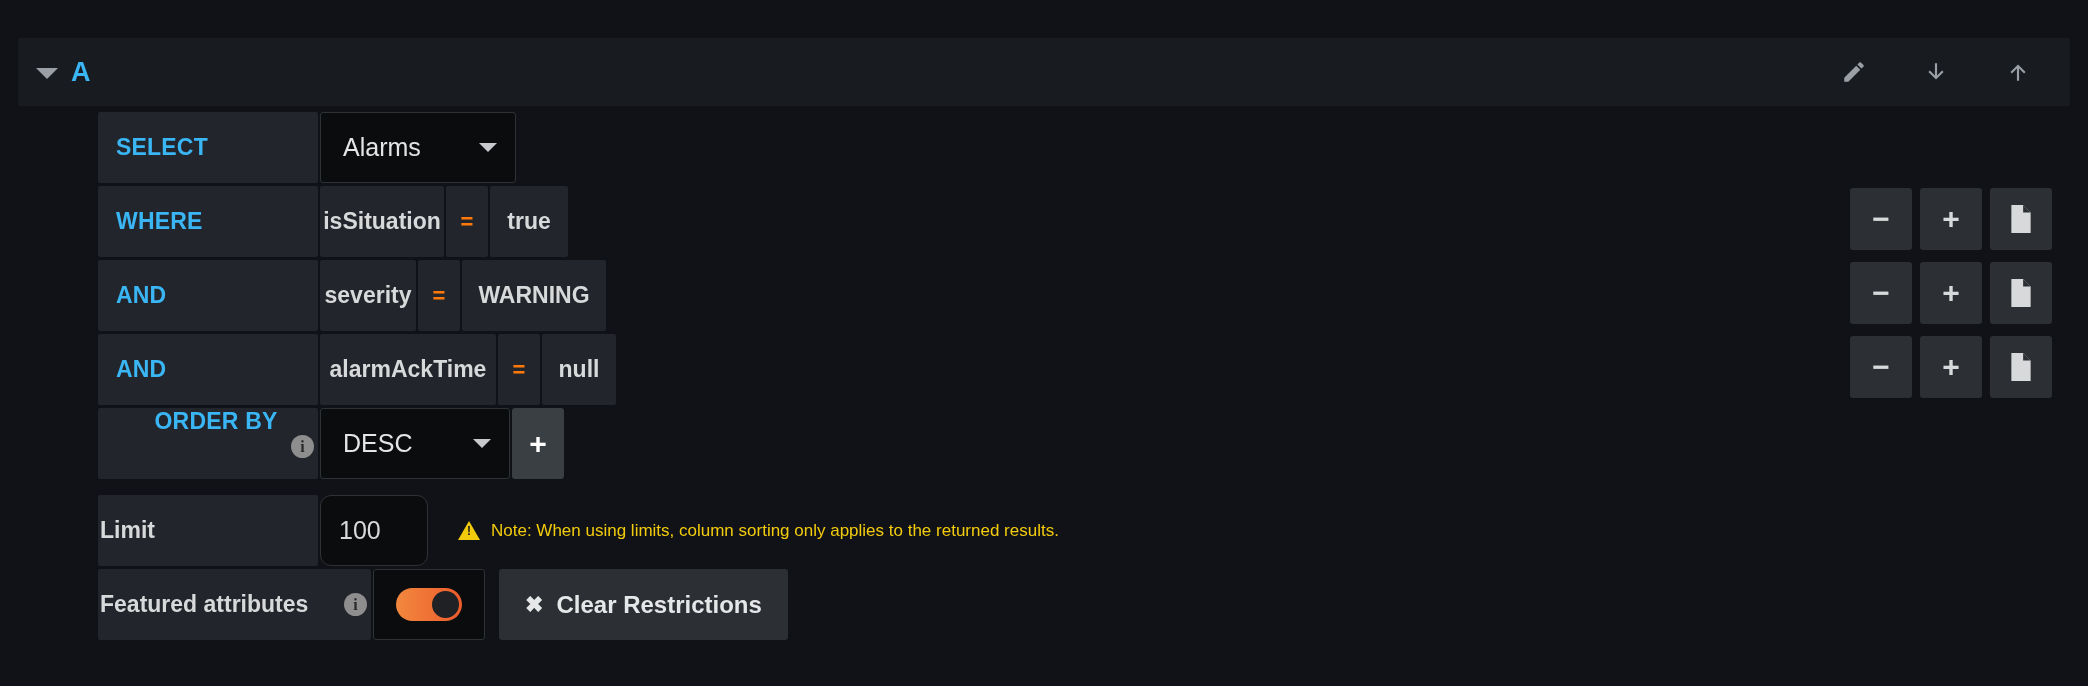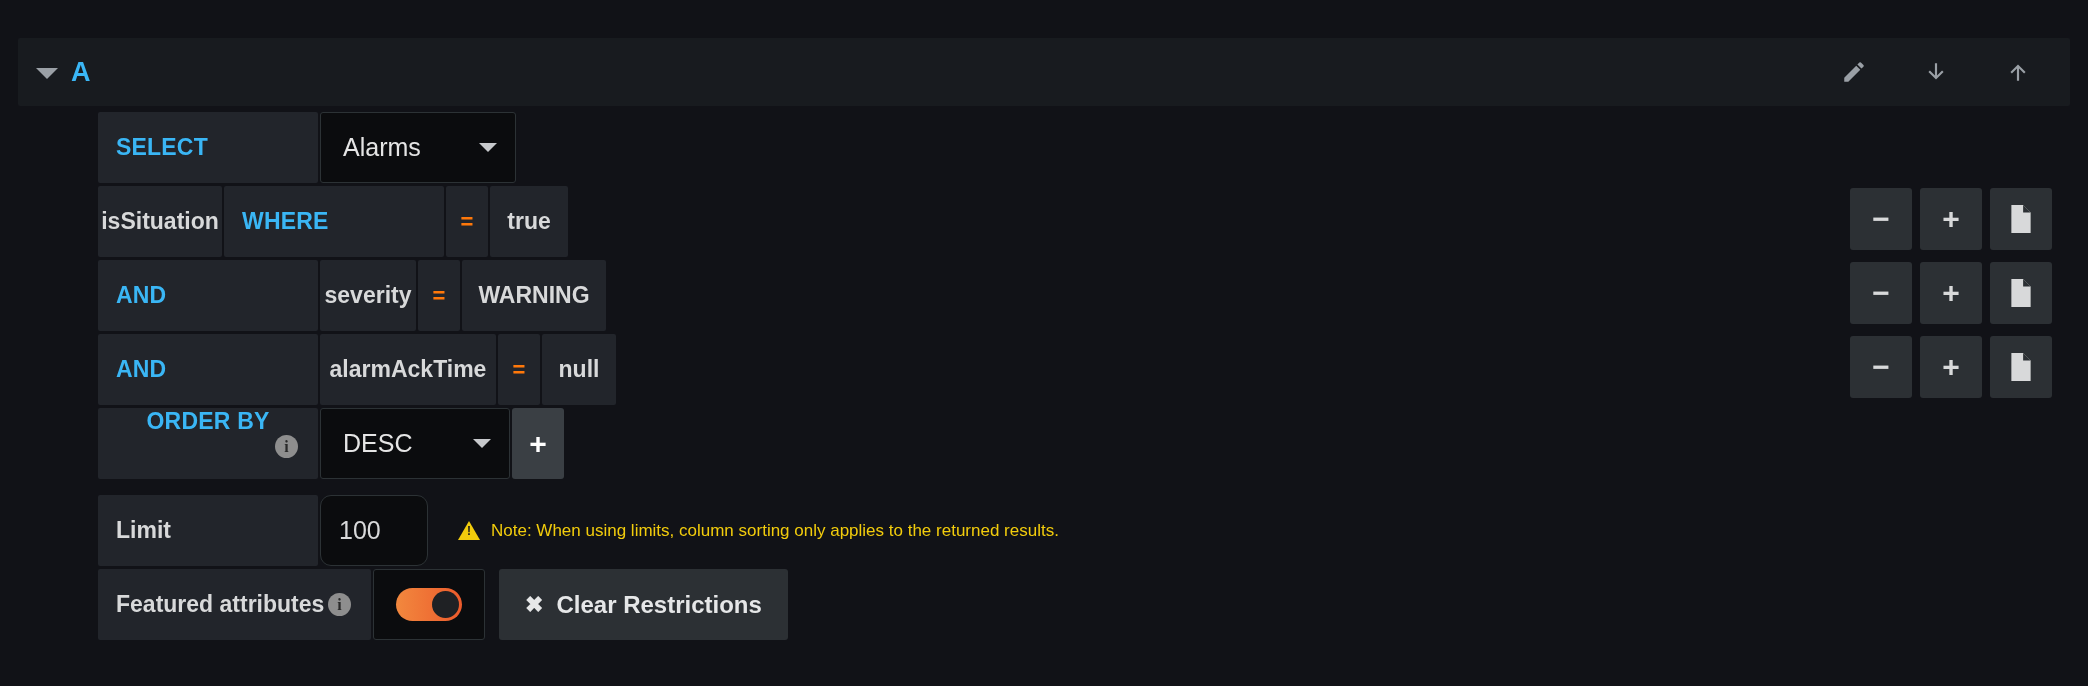--- a/index.html
+++ b/index.html
@@ -81,21 +81,21 @@
 
   .cell {
     background: #22252b;
     border-radius: 2px;
     display: flex;
     align-items: center;
     justify-content: center;
     color: #d8d9da;
     font-size: 23px;
     font-weight: 600;
-    padding: 0 18px;
+    padding: 0 2px;
     margin-right: 2px;
     white-space: nowrap;
   }
   .cell.kw {
     color: #3ab6f5;
     justify-content: flex-start;
     padding-left: 18px;
     letter-spacing: 0.2px;
   }
   .cell.label-w { width: 220px; }
@@ -312,22 +312,22 @@
 
     <div class="qrow">
       <div class="cell kw label-w">SELECT</div>
       <div class="select-box" style="width:196px">
         <span>Alarms</span>
         <span class="caret"></span>
       </div>
     </div>
 
     <div class="qrow">
+      <div class="cell kw label-w">WHERE</div>
       <div class="cell" style="width:124px">isSituation</div>
-      <div class="cell kw label-w">WHERE</div>
       <div class="cell op">=</div>
       <div class="cell" style="width:78px">true</div>
     </div>
 
     <div class="qrow">
       <div class="cell kw label-w">AND</div>
       <div class="cell" style="width:96px">severity</div>
       <div class="cell op">=</div>
       <div class="cell" style="width:144px">WARNING</div>
     </div>

